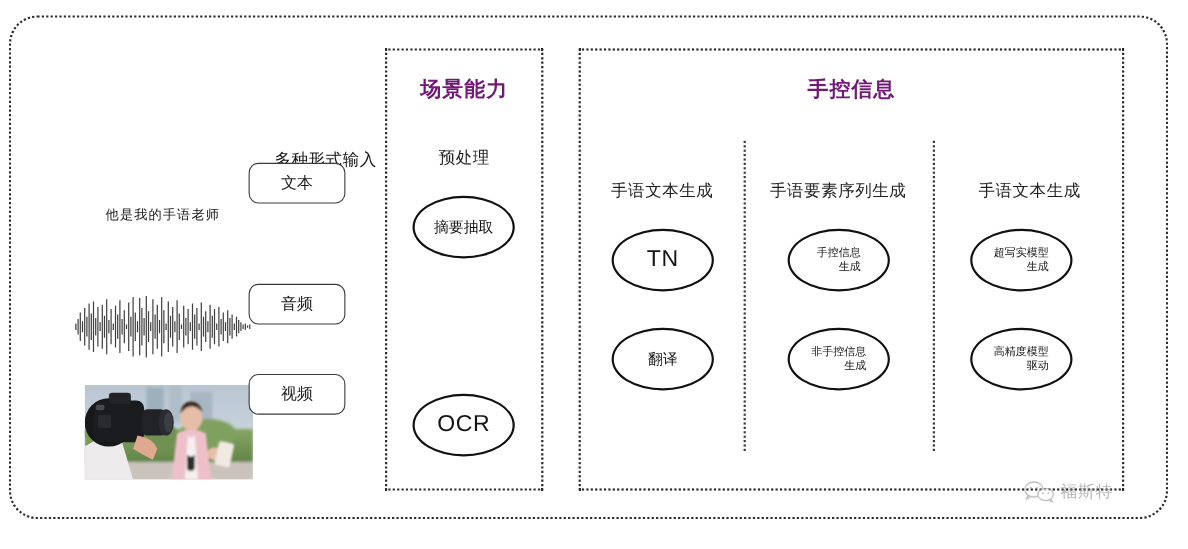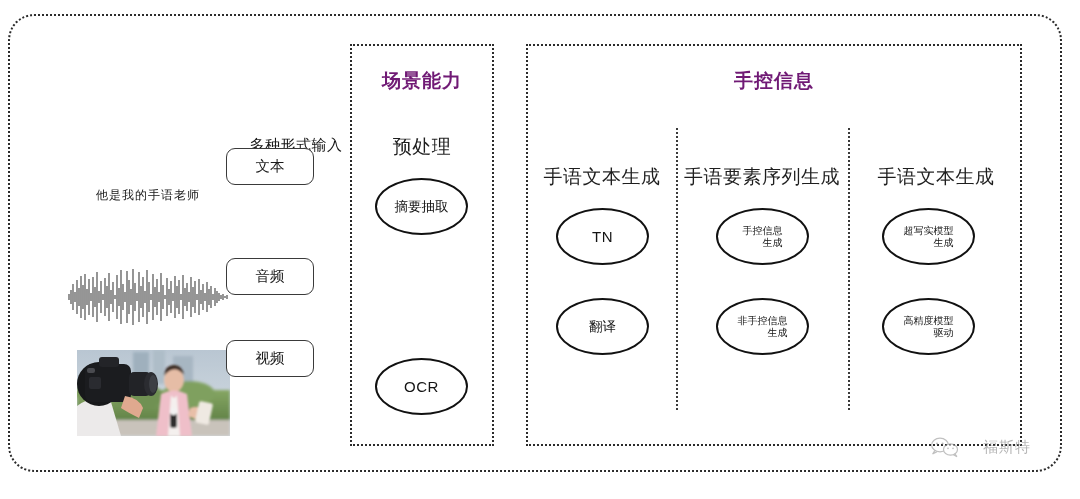--- a/index.html
+++ b/index.html
@@ -24,39 +24,39 @@
   
   #input-panel{left:22px;top:30px;width:300px;height:412px;border:none;}
   #scene-panel{left:350px;top:44px;width:144px;height:402px;}
   #core-panel {left:526px;top:44px;width:496px;height:402px;}
 
   .panel-title{
     position:absolute;left:0;right:0;text-align:center;
     font-size:19px;font-weight:bold;letter-spacing:1px;color:#701a75;
   }
   .col-title{
-    position:absolute;text-align:center;font-size:19px;color:#1e1e1e;
+    position:absolute;text-align:center;font-size:15px;color:#1e1e1e;
     letter-spacing:.5px;white-space:nowrap;
   }
 
   
   .v-divider{
     position:absolute;top:82px;height:282px;width:0;
     border-left:2px dotted #3a3a3a;
   }
 
   
   .ellipse{
     position:absolute;width:93px;height:57px;border:2.4px solid #111;
     border-radius:50%;display:flex;align-items:center;justify-content:center;
     text-align:right;font-size:13.5px;line-height:1.18;color:#141414;
     box-sizing:border-box;background:#fff;
   }
   .ellipse.small-text{font-size:10px;}
-  .ellipse.latin{font-size:15px;letter-spacing:.5px;}
+  .ellipse.latin{font-size:21px;letter-spacing:.5px;}
 
   
   .rbox{
     position:absolute;width:88px;height:37px;border:1.6px solid #3a3a3a;
     border-radius:9px;display:flex;align-items:center;justify-content:center;
     font-size:14.5px;color:#1a1a1a;box-sizing:border-box;background:#fff;
   }
 
   
   #input-heading{
@@ -70,21 +70,21 @@
 
   #waveform{position:absolute;left:44px;top:238px;width:164px;height:58px;}
   #video-thumb{
     position:absolute;left:55px;top:320px;width:153px;height:86px;
     overflow:hidden;border:0;
   }
 
   
   #watermark{
     position:absolute;left:930px;top:432px;width:124px;height:30px;
-    display:flex;align-items:center;gap:23px;opacity:.62;
+    display:flex;align-items:center;gap:4px;opacity:.62;
   }
   #watermark .wm-text{
     font-size:15px;color:#8b8b8b;letter-spacing:1px;white-space:nowrap;
   }
 </style>
 </head>
 <body>
 
 <div id="outer-frame"></div>
 

